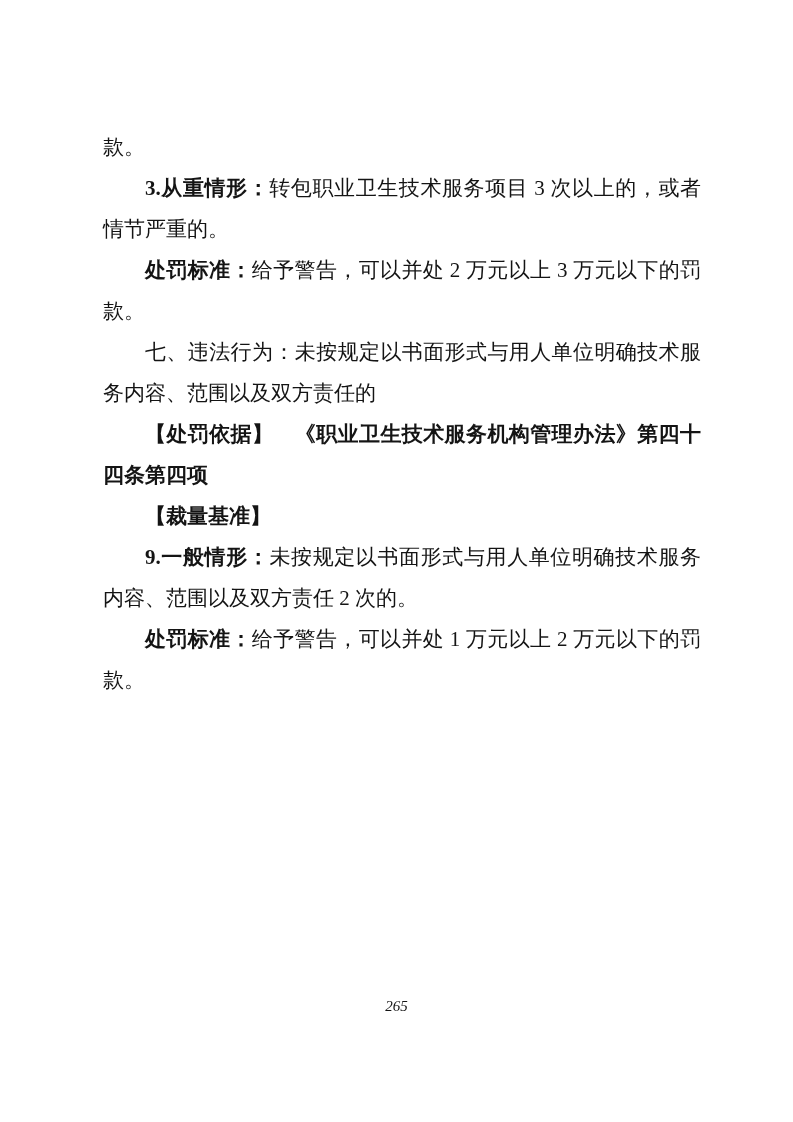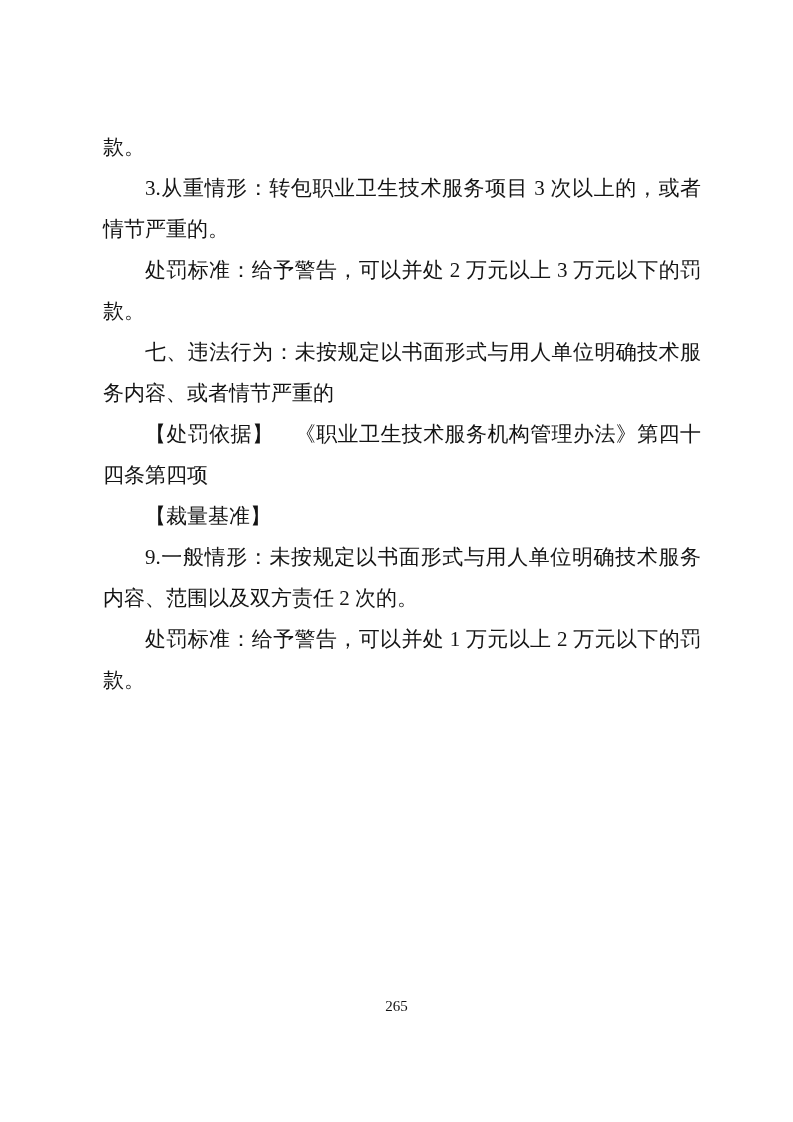--- a/index.html
+++ b/index.html
@@ -28,47 +28,48 @@
   }
   .para {
     margin: 0;
     padding: 0;
     text-indent: 42px;
   }
   .para.no-indent {
     text-indent: 0;
   }
   .seg-bold {
-    font-weight: normal;
+    font-weight: bold;
     margin-top: 44px;
   }
   .page-number {
     position: absolute;
     top: 996px;
     left: 0;
     width: 100%;
     text-align: center;
     font-size: 15px;
     line-height: 20px;
     color: #141414;
+    font-style: italic;
   }
 </style>
 </head>
 <body>
 
 <div class="page">
   <div class="doc-body">
 
     <p class="para no-indent"><span>款。</span></p>
 
     <p class="para"><span class="seg-bold">3.从重情形：</span><span>转包职业卫生技术服务项目 3 次以上的，或者情节严重的。</span></p>
 
     <p class="para"><span class="seg-bold">处罚标准：</span><span>给予警告，可以并处 2 万元以上 3 万元以下的罚款。</span></p>
 
-    <p class="para"><span>七、违法行为：未按规定以书面形式与用人单位明确技术服务内容、或者情节严重的</span></p>
+    <p class="para"><span>七、违法行为：未按规定以书面形式与用人单位明确技术服务内容、范围以及双方责任的</span></p>
 
     <p class="para"><span class="seg-bold">【处罚依据】　《职业卫生技术服务机构管理办法》第四十四条第四项</span></p>
 
 
     <p class="para"><span class="seg-bold">【裁量基准】</span></p>
 
 
 
     <p class="para"><span class="seg-bold">9.一般情形：</span><span>未按规定以书面形式与用人单位明确技术服务内容、范围以及双方责任 2 次的。</span></p>
 

